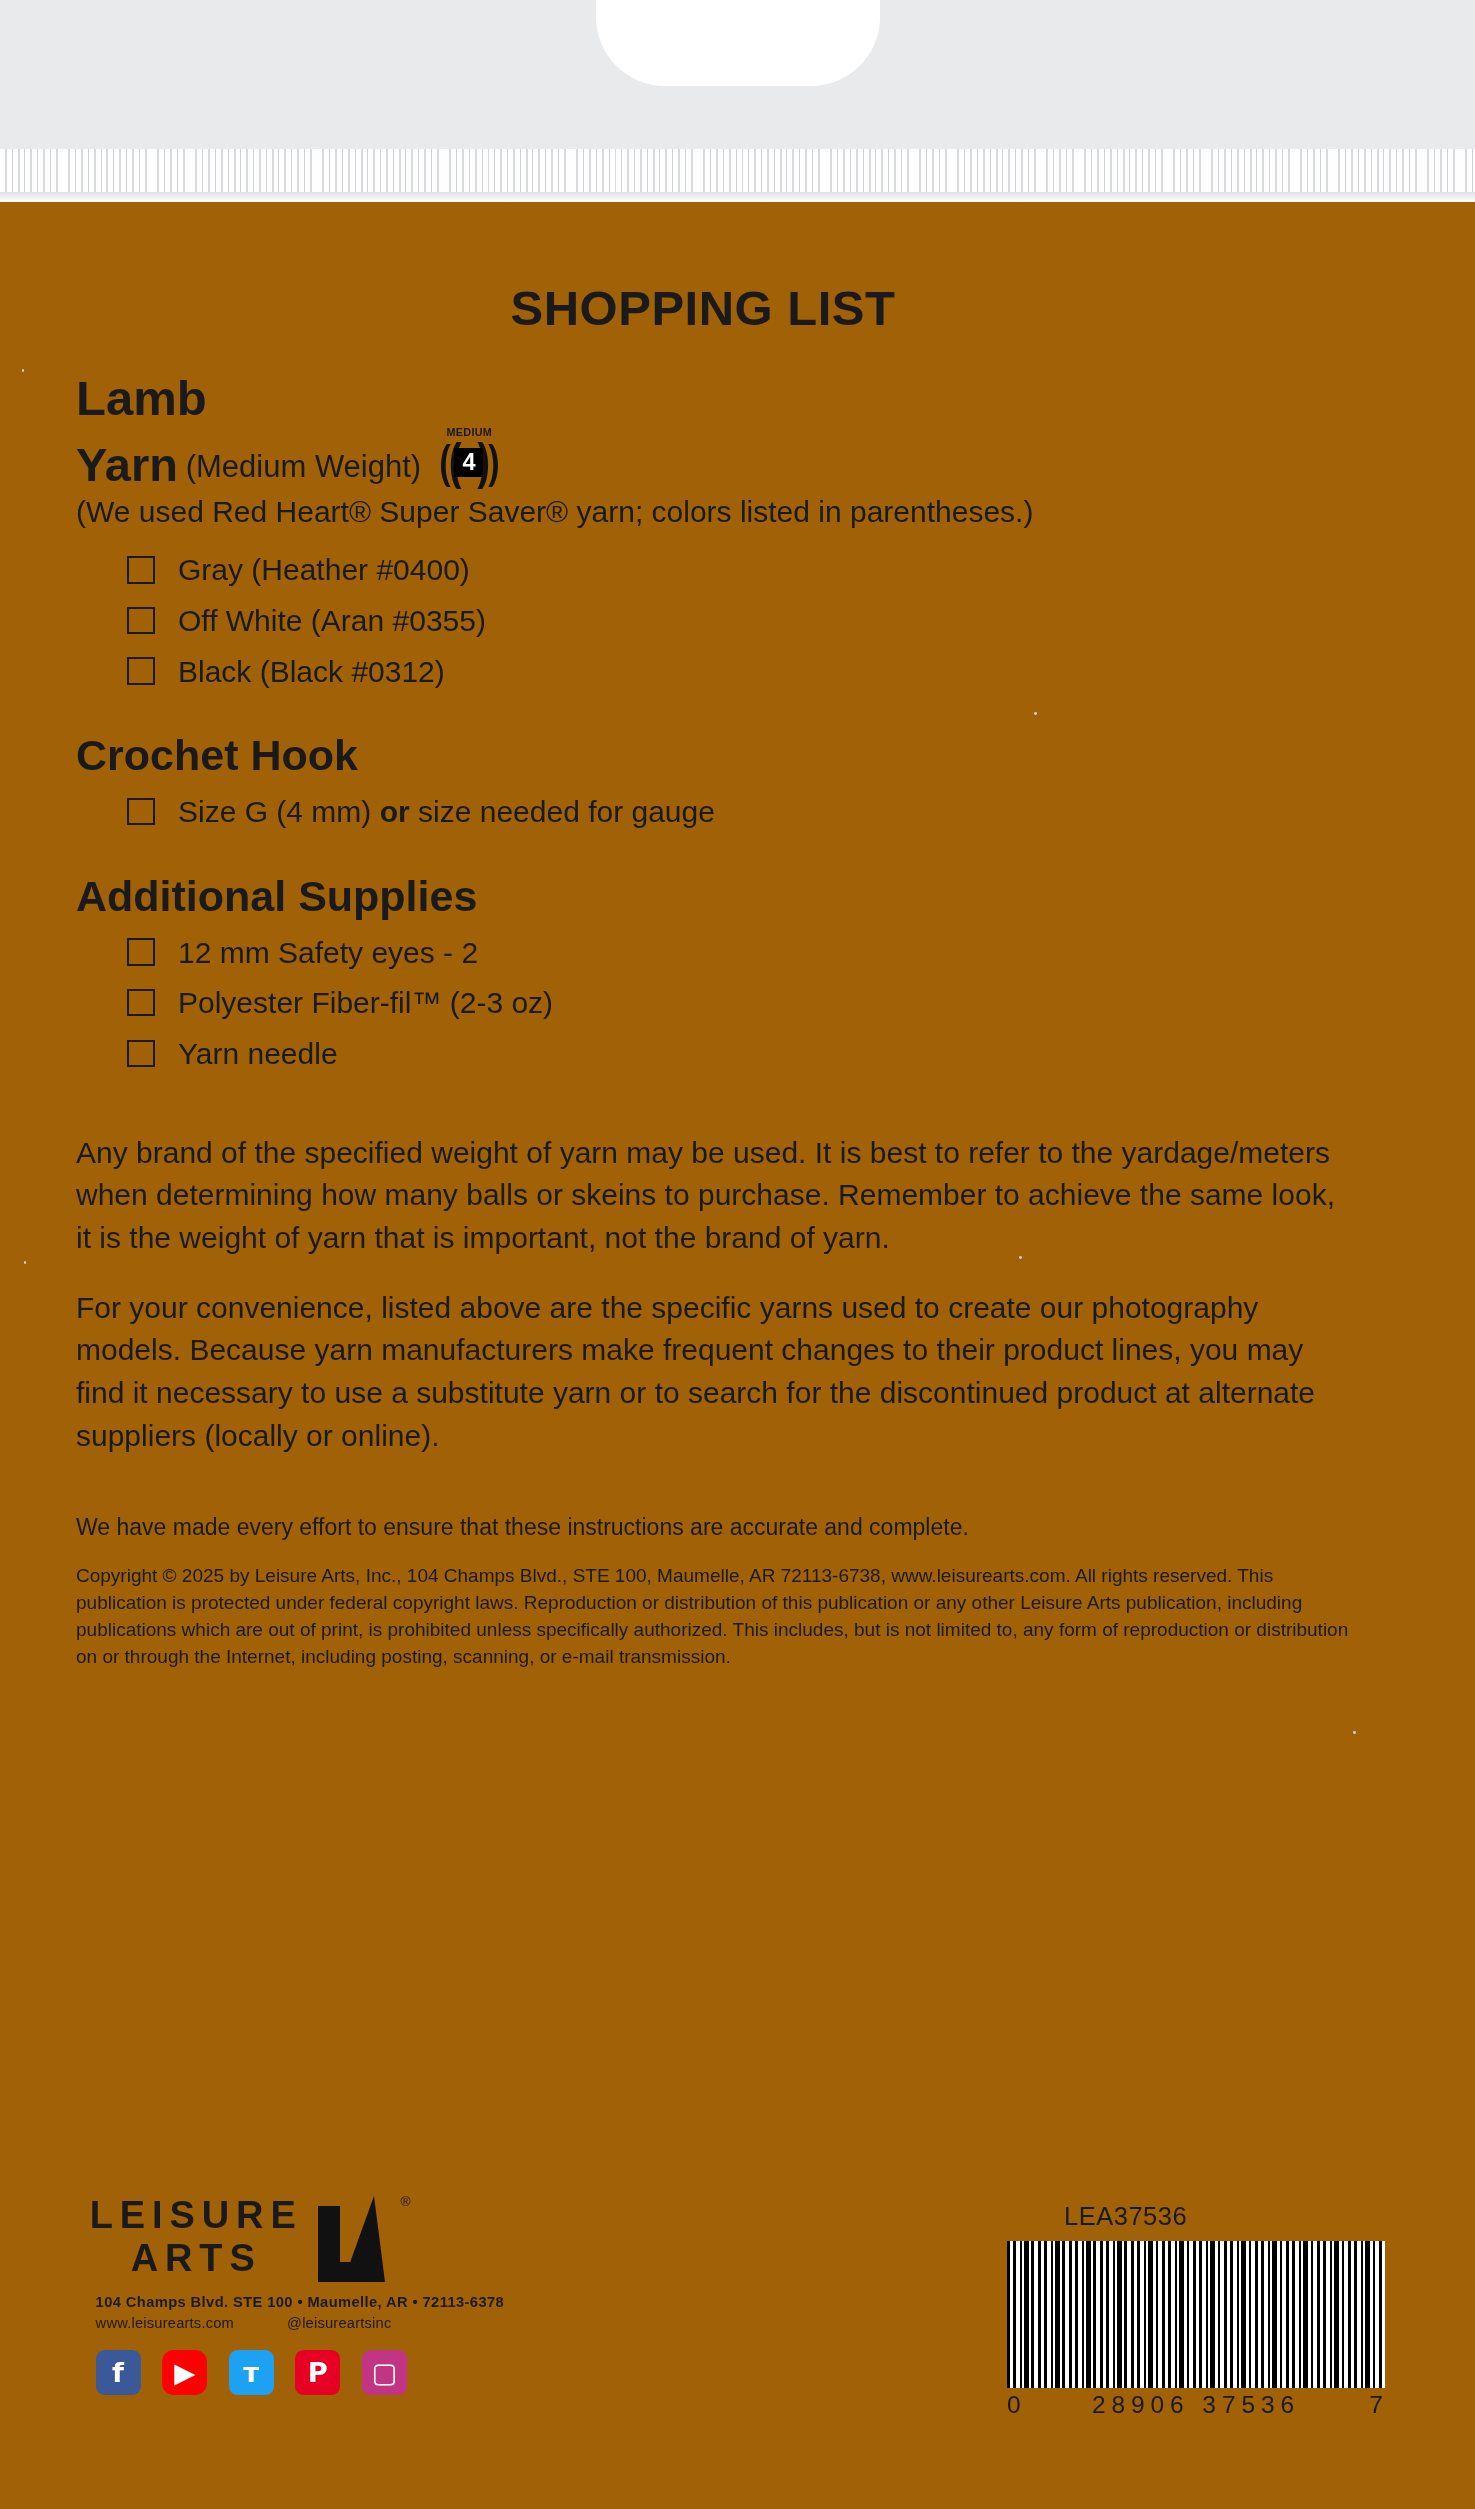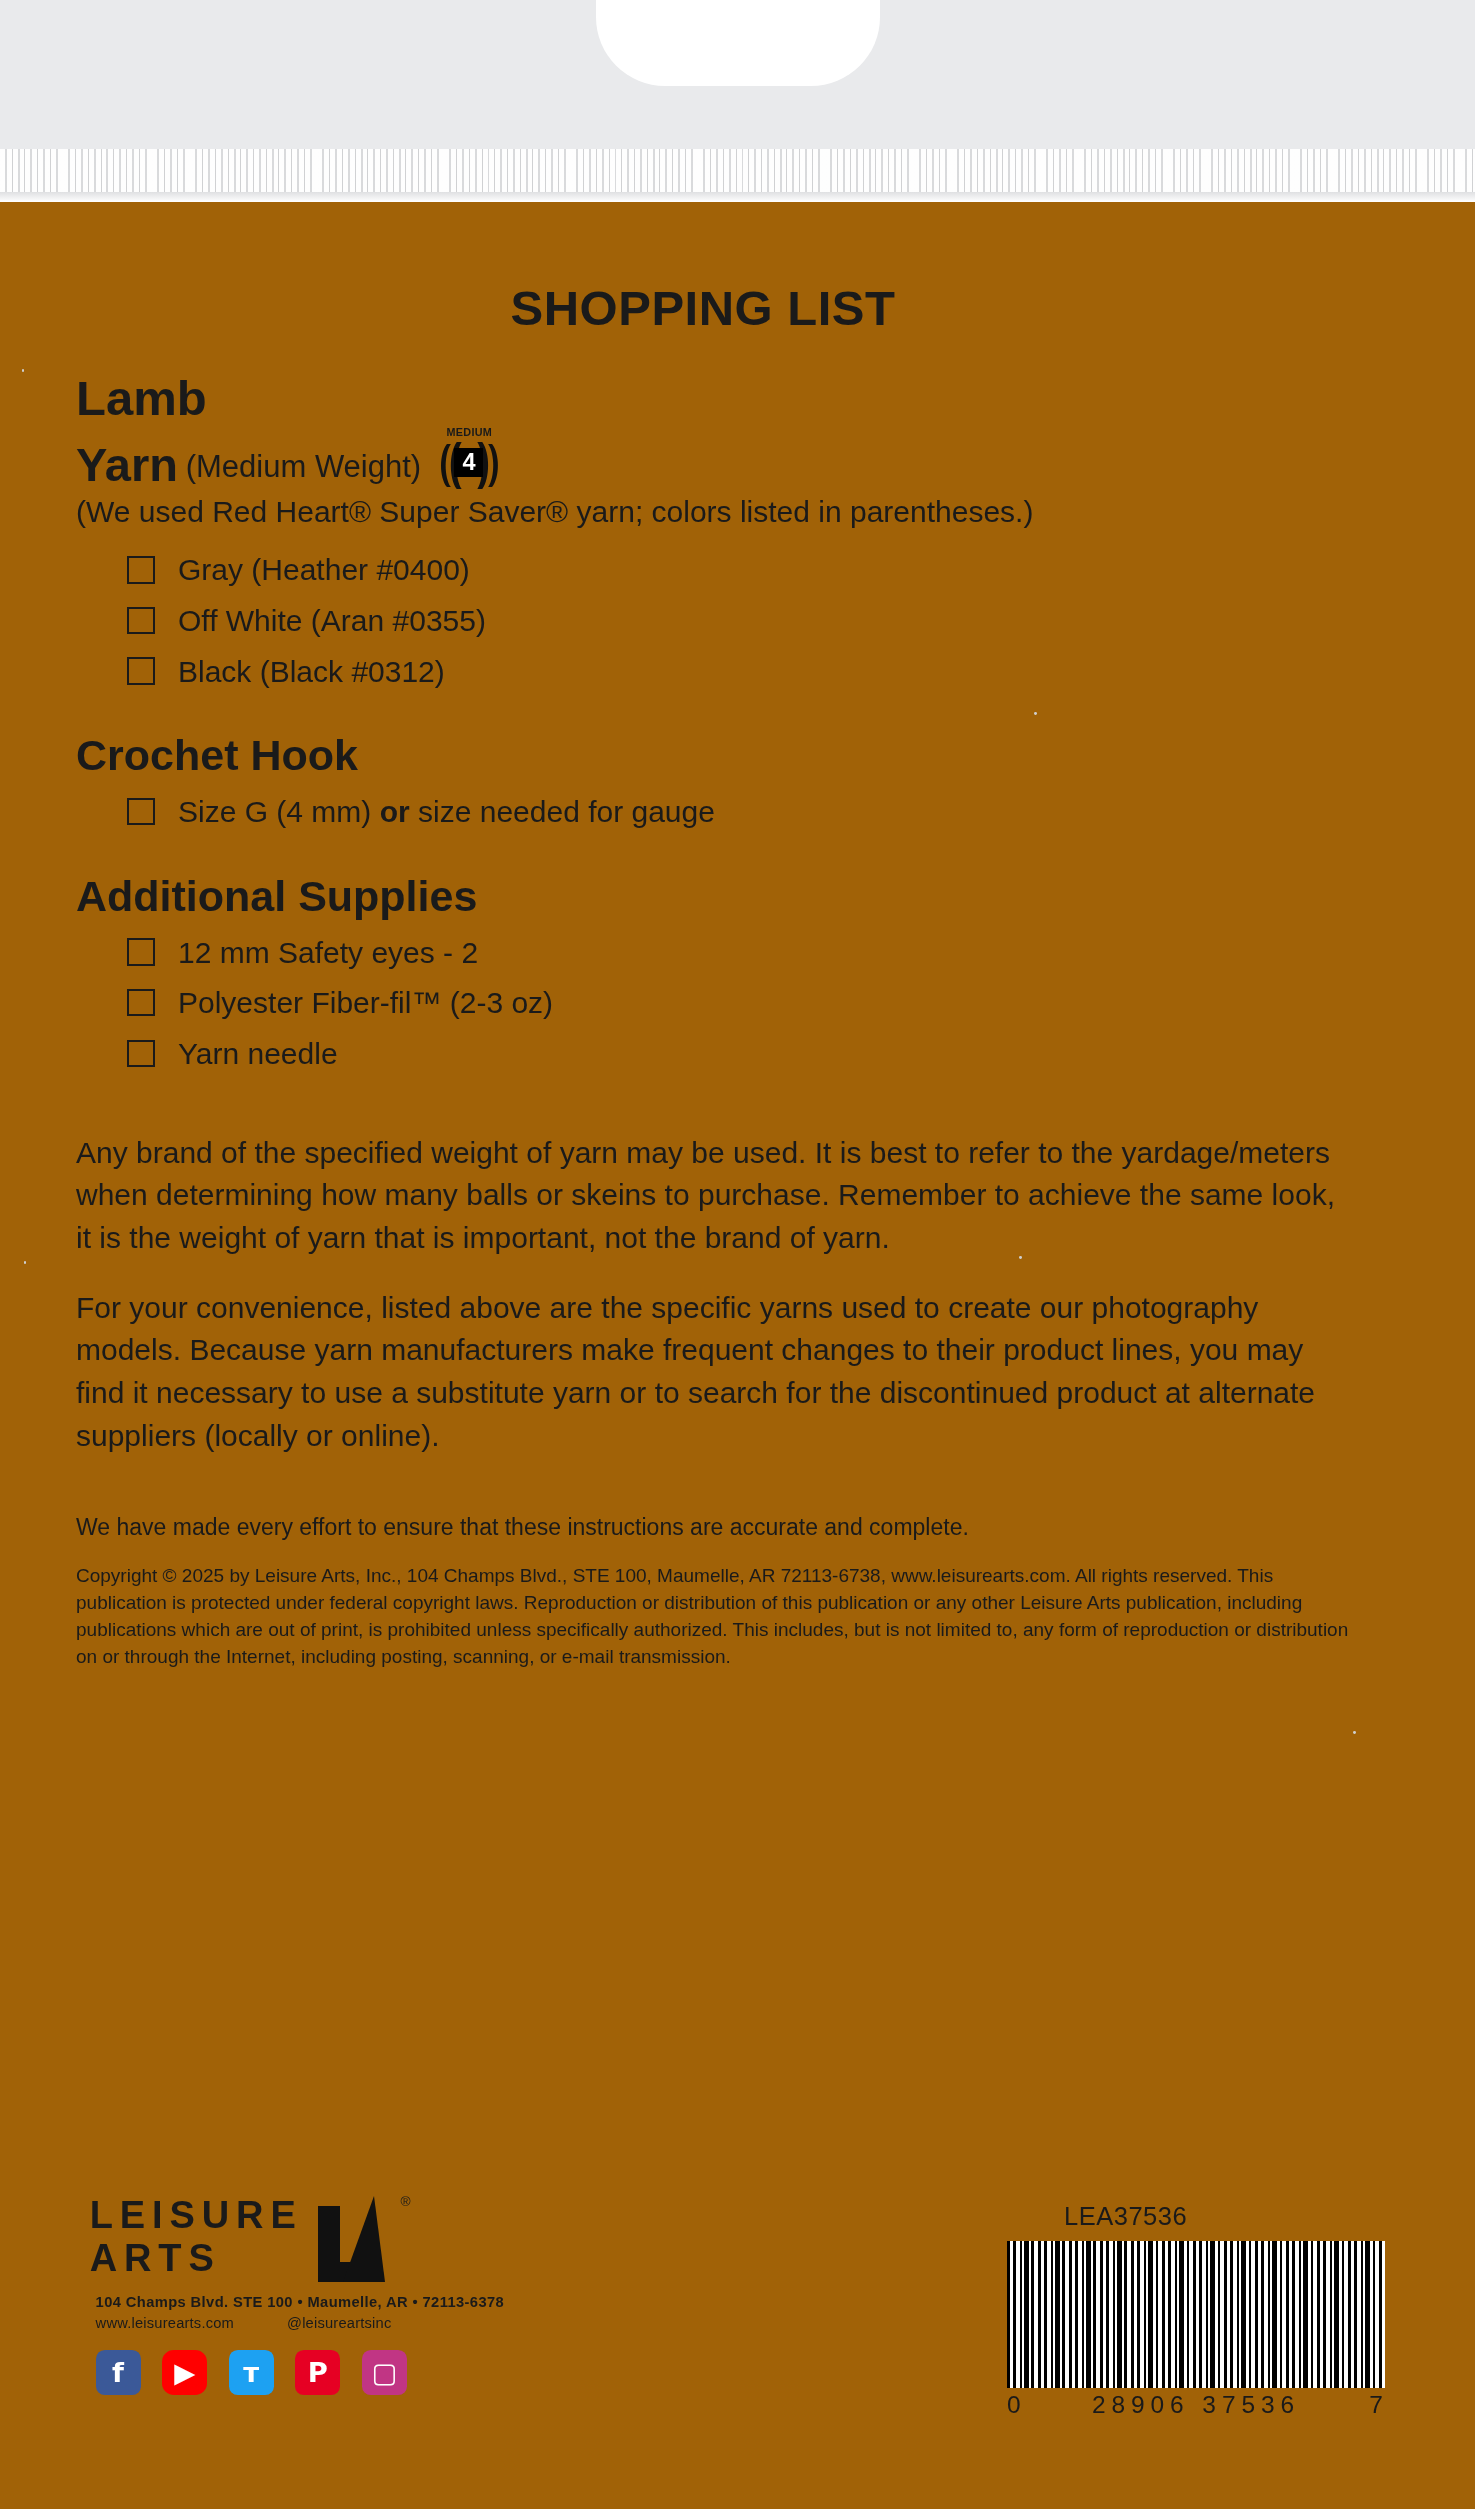--- a/index.html
+++ b/index.html
@@ -207,20 +207,21 @@
   }
   .logo-block {
     position: absolute;
     left: 13.7px;
     top: 0;
     width: 461px;
   }
   .logo-row {
     display: flex;
     align-items: center;
+    text-align: center;
   }
   .logo-words {
     font-size: 38px;
     font-weight: bold;
     letter-spacing: 6.9px;
     line-height: 1.12;
   }
   .logo-mark {
     position: relative;
     width: 94px;

